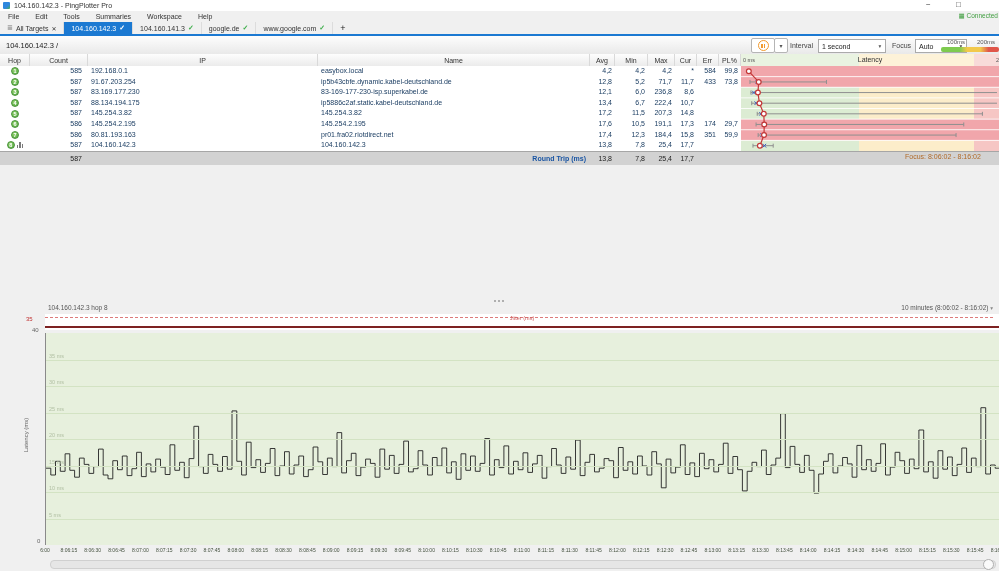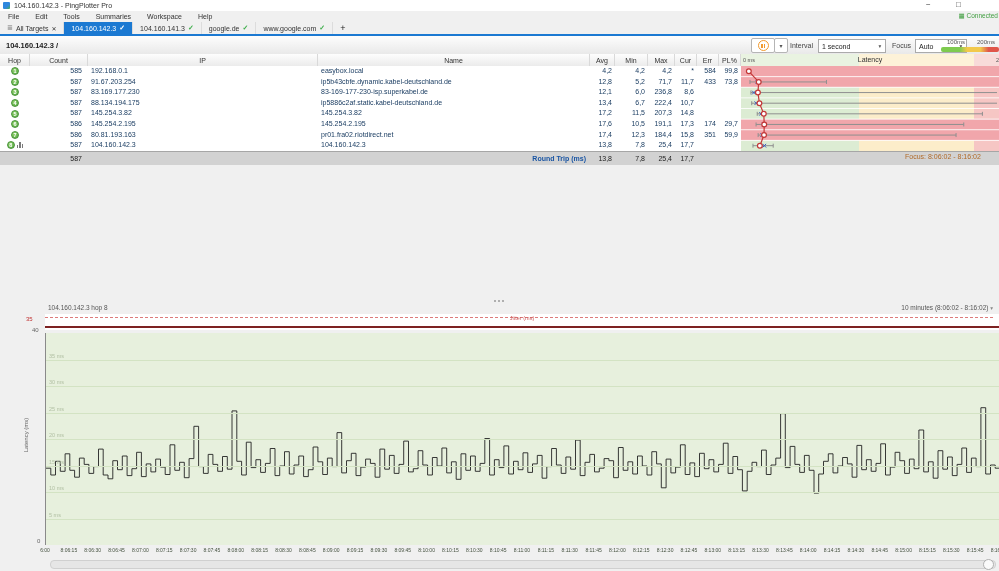--- a/index.html
+++ b/index.html
@@ -20,21 +20,21 @@
   .tab{display:flex;align-items:center;gap:3px;padding:0 7px;border-right:1px solid #dcdcdc;color:#333;white-space:nowrap;}
   .tab .check{color:#3fae4c;font-weight:bold;}
   .tab.active{background:#1b79d2;color:#fff;}
   .tab.active .check{color:#fff;}
   .tab .closex{color:#333;font-size:6px;}
   .tab .listicon{color:#777;}
   .tabadd{display:flex;align-items:center;padding:0 7px;font-size:9px;color:#222;}
   .tabline{left:0;top:34px;width:999px;height:2px;background:#1b79d2;}
   
   .targetbar{left:0;top:36px;width:999px;height:18px;background:linear-gradient(#fdfdfd,#e9e9e9);border-bottom:1px solid #cfcfcf;}
-  .targetpath{position:absolute;left:6px;top:5px;font-size:7.5px;font-weight:bold;color:#222;}
+  .targetpath{position:absolute;left:6px;top:5px;font-size:7.5px;font-weight:normal;color:#222;}
   .pausebtn{position:absolute;left:751px;top:2px;width:22px;height:13px;background:#fff;border:1px solid #b5b5b5;border-radius:2px;display:flex;align-items:center;justify-content:center;}
   .pausecircle{width:9px;height:9px;border:1.5px solid #f29a2e;border-radius:50%;display:flex;align-items:center;justify-content:center;gap:1px;}
   .pausecircle i{display:block;width:1.5px;height:4px;background:#f29a2e;}
   .pausecaret{position:absolute;left:774px;top:2px;width:12px;height:13px;background:#fff;border:1px solid #b5b5b5;border-radius:2px;font-size:6px;color:#555;display:flex;align-items:center;justify-content:center;}
   .ctl-label{position:absolute;top:6px;font-size:7px;color:#444;}
   .select{position:absolute;top:3px;height:12px;background:#fff;border:1px solid #ababab;font-size:7px;color:#222;display:flex;align-items:center;}
   .select .val{flex:1;padding-left:3px;}
   .select .caret{width:10px;text-align:center;font-size:5.5px;color:#555;}
   .scale-label{position:absolute;top:3px;font-size:6px;color:#555;white-space:nowrap;}
   .scalebar{position:absolute;left:941px;top:11px;width:58px;height:5px;border-radius:2px;

